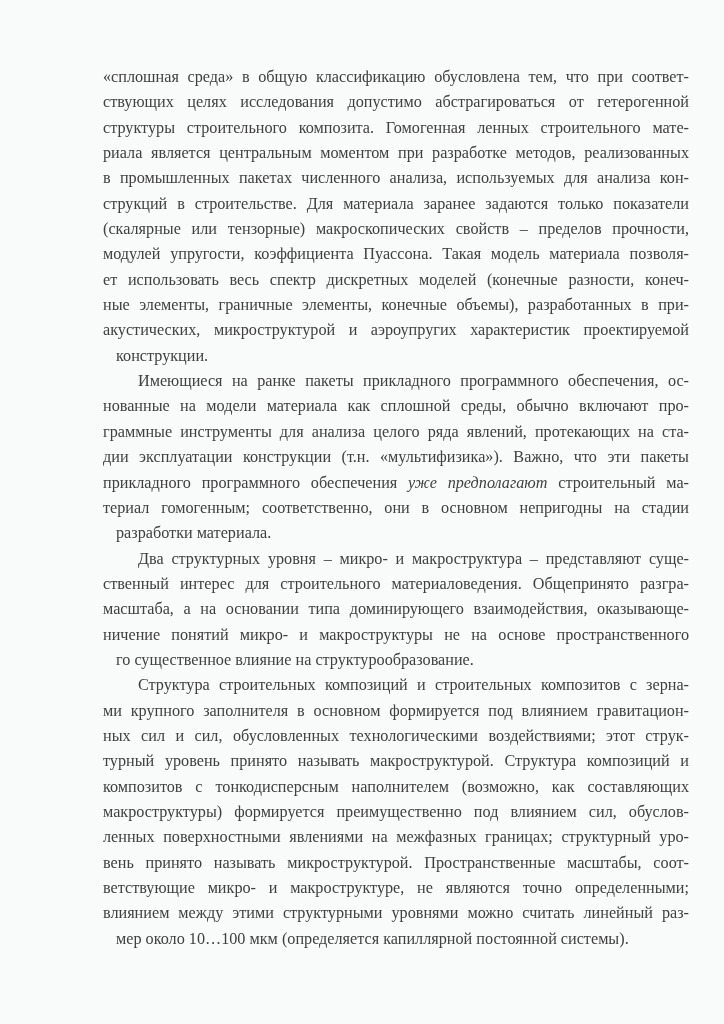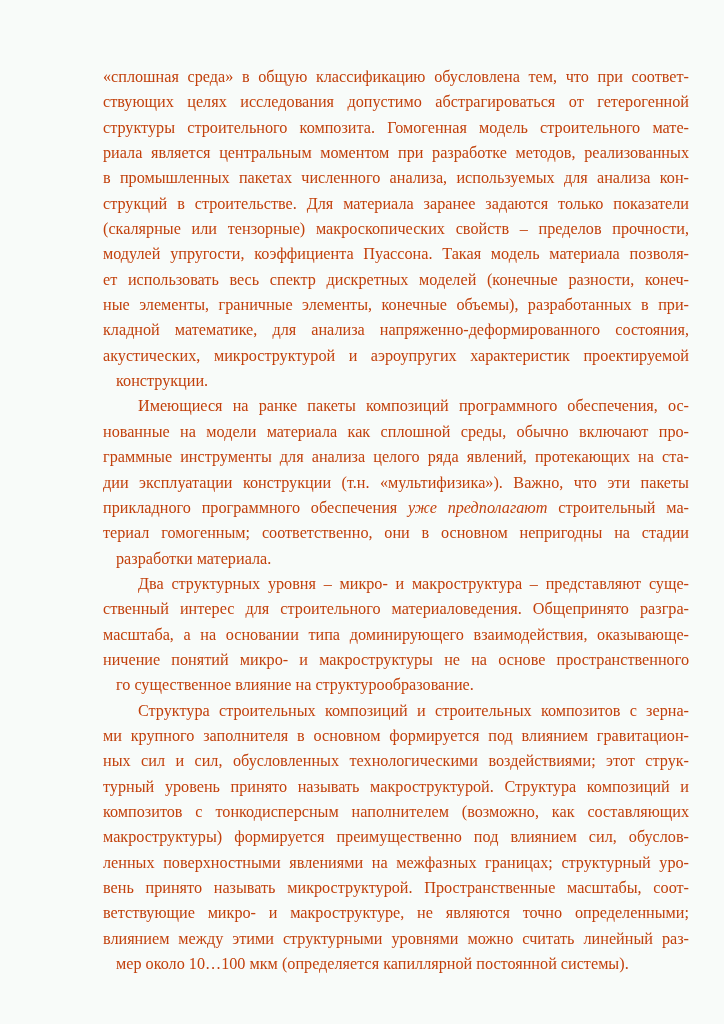--- a/index.html
+++ b/index.html
@@ -14,21 +14,21 @@
       position: relative;
     }
     .page {
       position: absolute;
       left: 103px;
       top: 65px;
       width: 586px;
       font-family: "Liberation Serif", "DejaVu Serif", serif;
       font-size: 16.2px;
       line-height: 25.35px;
-      color: #c2410c;
+      color: #404040;
       text-align: justify;
       hyphens: manual;
     }
     .para {
       margin: 0;
       padding: 0;
     }
     .line {
       display: block;
       text-align: justify;
@@ -62,21 +62,21 @@
 <div class="page">
 
   <div class="para">
     <span class="line">
         <span class="line-inner">«сплошная среда» в общую классификацию обусловлена тем, что при соответ-</span>
       </span>
     <span class="line">
         <span class="line-inner">ствующих целях исследования допустимо абстрагироваться от гетерогенной</span>
       </span>
     <span class="line">
-        <span class="line-inner">структуры строительного композита. Гомогенная модель строительного мате-</span>
+        <span class="line-inner">структуры строительного композита. Гомогенная ленных строительного мате-</span>
       </span>
     <span class="line">
         <span class="line-inner">риала является центральным моментом при разработке методов, реализованных</span>
       </span>
     <span class="line">
         <span class="line-inner">в промышленных пакетах численного анализа, используемых для анализа кон-</span>
       </span>
     <span class="line">
         <span class="line-inner">струкций в строительстве. Для материала заранее задаются только показатели</span>
       </span>
@@ -86,33 +86,30 @@
     <span class="line">
         <span class="line-inner">модулей упругости, коэффициента Пуассона. Такая модель материала позволя-</span>
       </span>
     <span class="line">
         <span class="line-inner">ет использовать весь спектр дискретных моделей (конечные разности, конеч-</span>
       </span>
     <span class="line">
         <span class="line-inner">ные элементы, граничные элементы, конечные объемы), разработанных в при-</span>
       </span>
     <span class="line">
-        <span class="line-inner">кладной математике, для анализа напряженно-деформированного состояния,</span>
-      </span>
-    <span class="line">
         <span class="line-inner">акустических, микроструктурой и аэроупругих характеристик проектируемой</span>
       </span>
     <span class="line last">
         <span class="line-inner">конструкции.</span>
       </span>
   </div>
 
   <div class="para">
     <span class="line first-indent">
-        <span class="line-inner">Имеющиеся на ранке пакеты композиций программного обеспечения, ос-</span>
+        <span class="line-inner">Имеющиеся на ранке пакеты прикладного программного обеспечения, ос-</span>
       </span>
     <span class="line">
         <span class="line-inner">нованные на модели материала как сплошной среды, обычно включают про-</span>
       </span>
     <span class="line">
         <span class="line-inner">граммные инструменты для анализа целого ряда явлений, протекающих на ста-</span>
       </span>
     <span class="line">
         <span class="line-inner">дии эксплуатации конструкции (т.н. «мультифизика»). Важно, что эти пакеты</span>
       </span>

